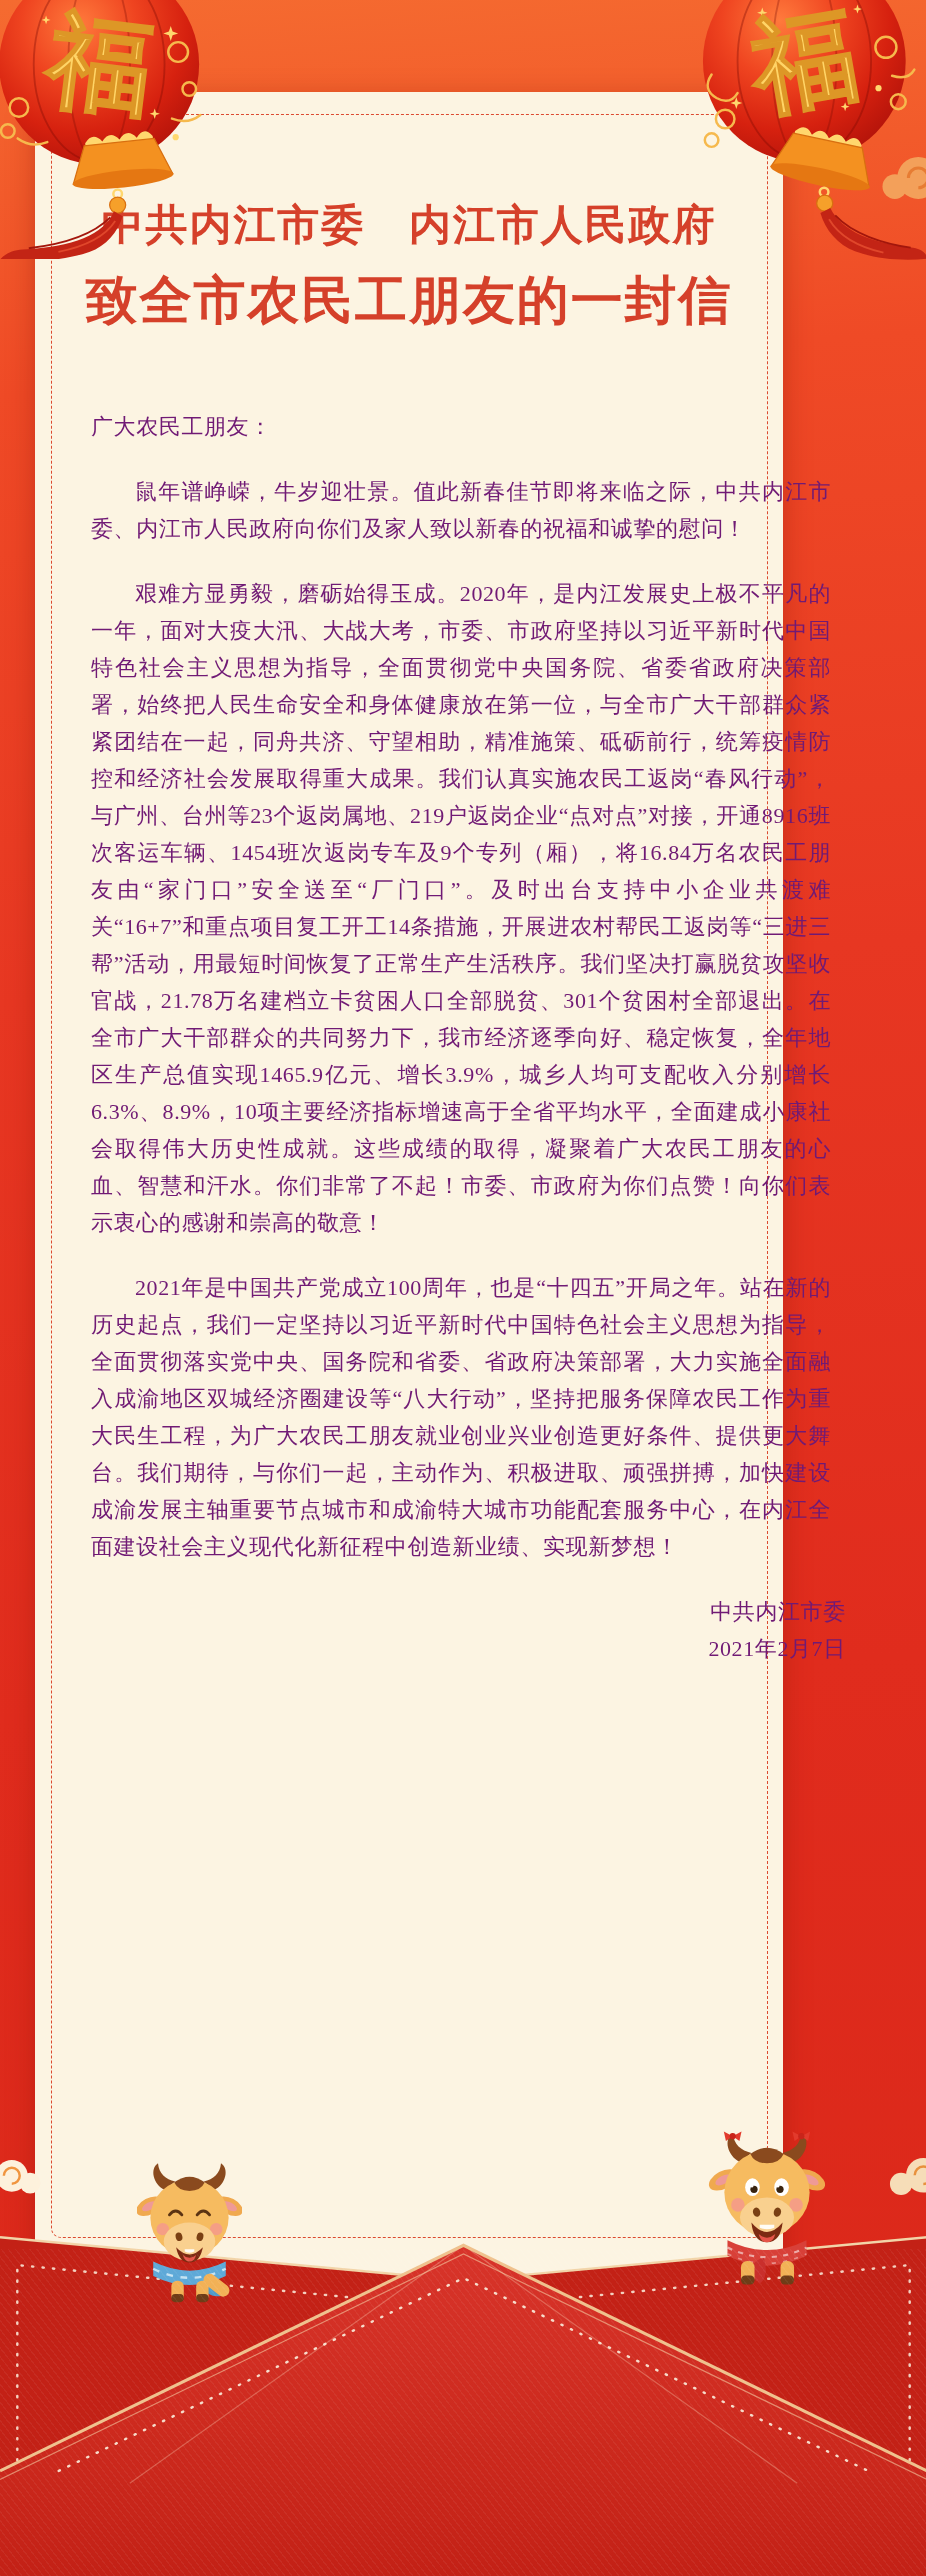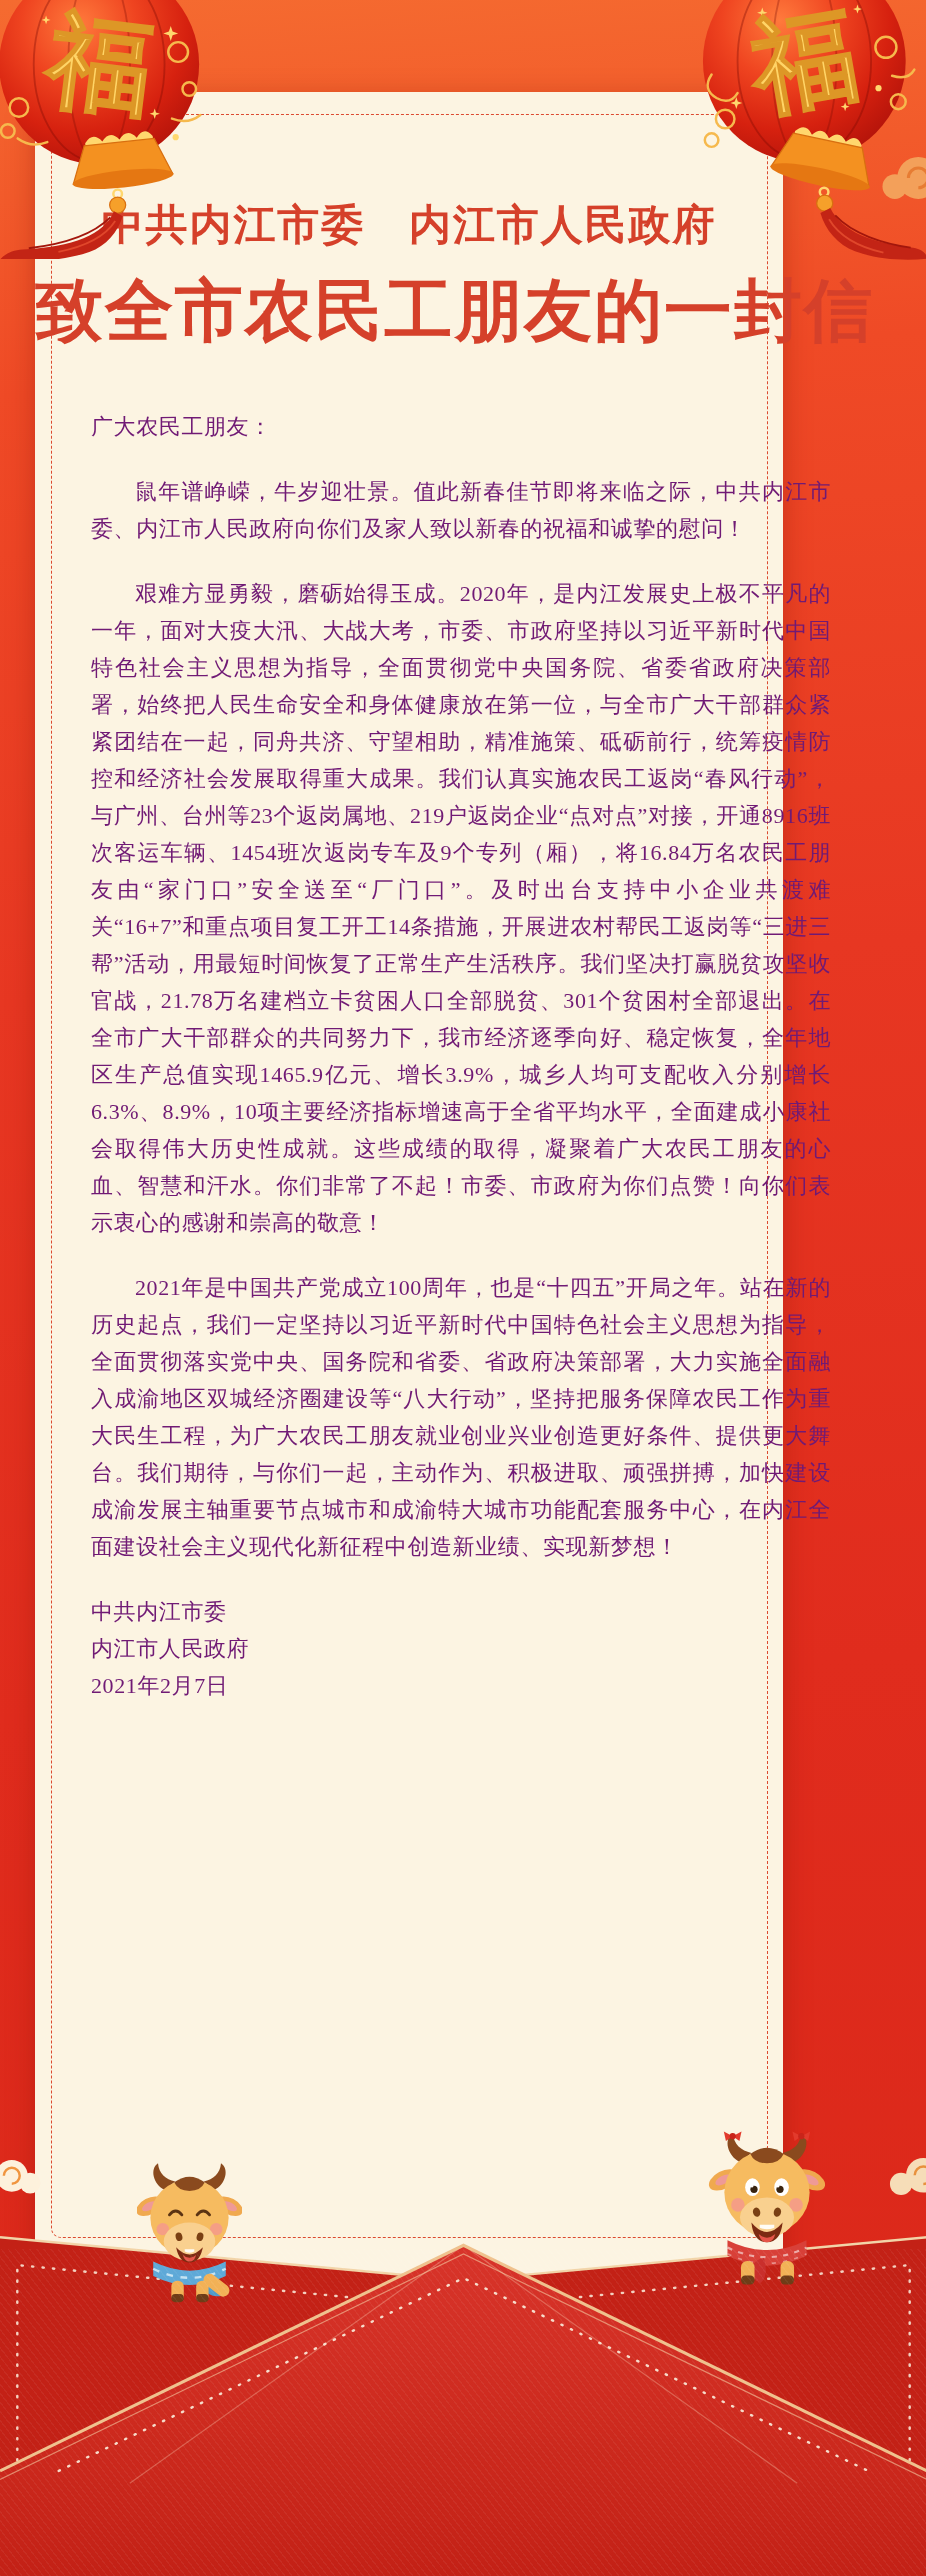--- a/index.html
+++ b/index.html
@@ -11,28 +11,28 @@
   
   .letter-panel{position:absolute;left:35px;top:92px;width:748px;height:2199px;
         background:#fcf4e2;border-radius:10px;z-index:2;
         box-shadow:0 7.4px 28px rgba(140,22,8,.38);}
   .dashed-border{position:absolute;left:16px;top:22px;right:15.4px;bottom:53px;
         border:1.9px dashed #dc4a30;border-radius:10px;}
 
   .org-title{position:absolute;left:0;right:0;top:105px;text-align:center;
         font-size:42px;font-weight:900;color:#d5402a;letter-spacing:1.9px;white-space:nowrap;}
   .letter-title{position:absolute;left:0;right:0;top:174px;text-align:center;
-        font-size:68px;font-weight:900;color:#d5402a;letter-spacing:1.9px;white-space:nowrap;}
+        font-size:52px;font-weight:900;color:#d5402a;letter-spacing:1.9px;white-space:nowrap;}
 
   .letter-body{position:absolute;left:56px;top:316px;width:756px;
         font-family:"Liberation Serif","DejaVu Serif",serif;
         font-size:22px;line-height:37px;letter-spacing:0.6px;color:#701a75;text-align:justify;}
   .letter-body p{margin:28px 16px 0 0;text-indent:2em;}
   .letter-body p.salutation{margin:0;text-indent:0;}
-  .signature{margin-top:28px;text-align:left;padding-right:1.2px;}
+  .signature{margin-top:28px;text-align:right;padding-right:1.2px;}
   .signature div{line-height:37px;}
 
   
   .lantern{position:absolute;z-index:10;}
   .lantern.left{left:-7.4px;top:-10px;}
   .lantern.right{left:693px;top:-12.4px;}
 
   .cloud{position:absolute;z-index:9;}
   .cloud.top-right{right:-21px;top:147px;}
   .cloud.bottom-left{left:-18.5px;top:2155px;}
@@ -58,21 +58,20 @@
     <div class="org-title">中共内江市委　内江市人民政府</div>
     <div class="letter-title">致全市农民工朋友的一封信</div>
 
     <div class="letter-body">
       <p class="salutation">广大农民工朋友：</p>
       <p>鼠年谱峥嵘，牛岁迎壮景。值此新春佳节即将来临之际，中共内江市委、内江市人民政府向你们及家人致以新春的祝福和诚挚的慰问！</p>
       <p>艰难方显勇毅，磨砺始得玉成。2020年，是内江发展史上极不平凡的一年，面对大疫大汛、大战大考，市委、市政府坚持以习近平新时代中国特色社会主义思想为指导，全面贯彻党中央国务院、省委省政府决策部署，始终把人民生命安全和身体健康放在第一位，与全市广大干部群众紧紧团结在一起，同舟共济、守望相助，精准施策、砥砺前行，统筹疫情防控和经济社会发展取得重大成果。我们认真实施农民工返岗“春风行动”，与广州、台州等23个返岗属地、219户返岗企业“点对点”对接，开通8916班次客运车辆、1454班次返岗专车及9个专列（厢），将16.84万名农民工朋友由“家门口”安全送至“厂门口”。及时出台支持中小企业共渡难关“16+7”和重点项目复工开工14条措施，开展进农村帮民工返岗等“三进三帮”活动，用最短时间恢复了正常生产生活秩序。我们坚决打赢脱贫攻坚收官战，21.78万名建档立卡贫困人口全部脱贫、301个贫困村全部退出。在全市广大干部群众的共同努力下，我市经济逐季向好、稳定恢复，全年地区生产总值实现1465.9亿元、增长3.9%，城乡人均可支配收入分别增长6.3%、8.9%，10项主要经济指标增速高于全省平均水平，全面建成小康社会取得伟大历史性成就。这些成绩的取得，凝聚着广大农民工朋友的心血、智慧和汗水。你们非常了不起！市委、市政府为你们点赞！向你们表示衷心的感谢和崇高的敬意！</p>
       <p>2021年是中国共产党成立100周年，也是“十四五”开局之年。站在新的历史起点，我们一定坚持以习近平新时代中国特色社会主义思想为指导，全面贯彻落实党中央、国务院和省委、省政府决策部署，大力实施全面融入成渝地区双城经济圈建设等“八大行动”，坚持把服务保障农民工作为重大民生工程，为广大农民工朋友就业创业兴业创造更好条件、提供更大舞台。我们期待，与你们一起，主动作为、积极进取、顽强拼搏，加快建设成渝发展主轴重要节点城市和成渝特大城市功能配套服务中心，在内江全面建设社会主义现代化新征程中创造新业绩、实现新梦想！</p>
       <div class="signature">
         <div>中共内江市委</div>
-        <div>内江市人民政府</div>
         <div>2021年2月7日</div>
       </div>
     </div>
   </div>
 
   <svg class="env-back" viewBox="0 0 1500 770">
     <path d="M0,222 L750,292 L750,770 L0,770 Z" fill="#c32116"></path>
     <path d="M1500,222 L750,292 L750,770 L1500,770 Z" fill="#c32116"></path>
     <path d="M0,222 L750,292 L1500,222" fill="none" stroke="#f2d4a8" stroke-width="4"></path>
     <path d="M28,770 L28,267 L750,337" fill="none" stroke="#fbeedd" stroke-width="4" stroke-dasharray="2 15" stroke-linecap="round" opacity="0.85"></path>

